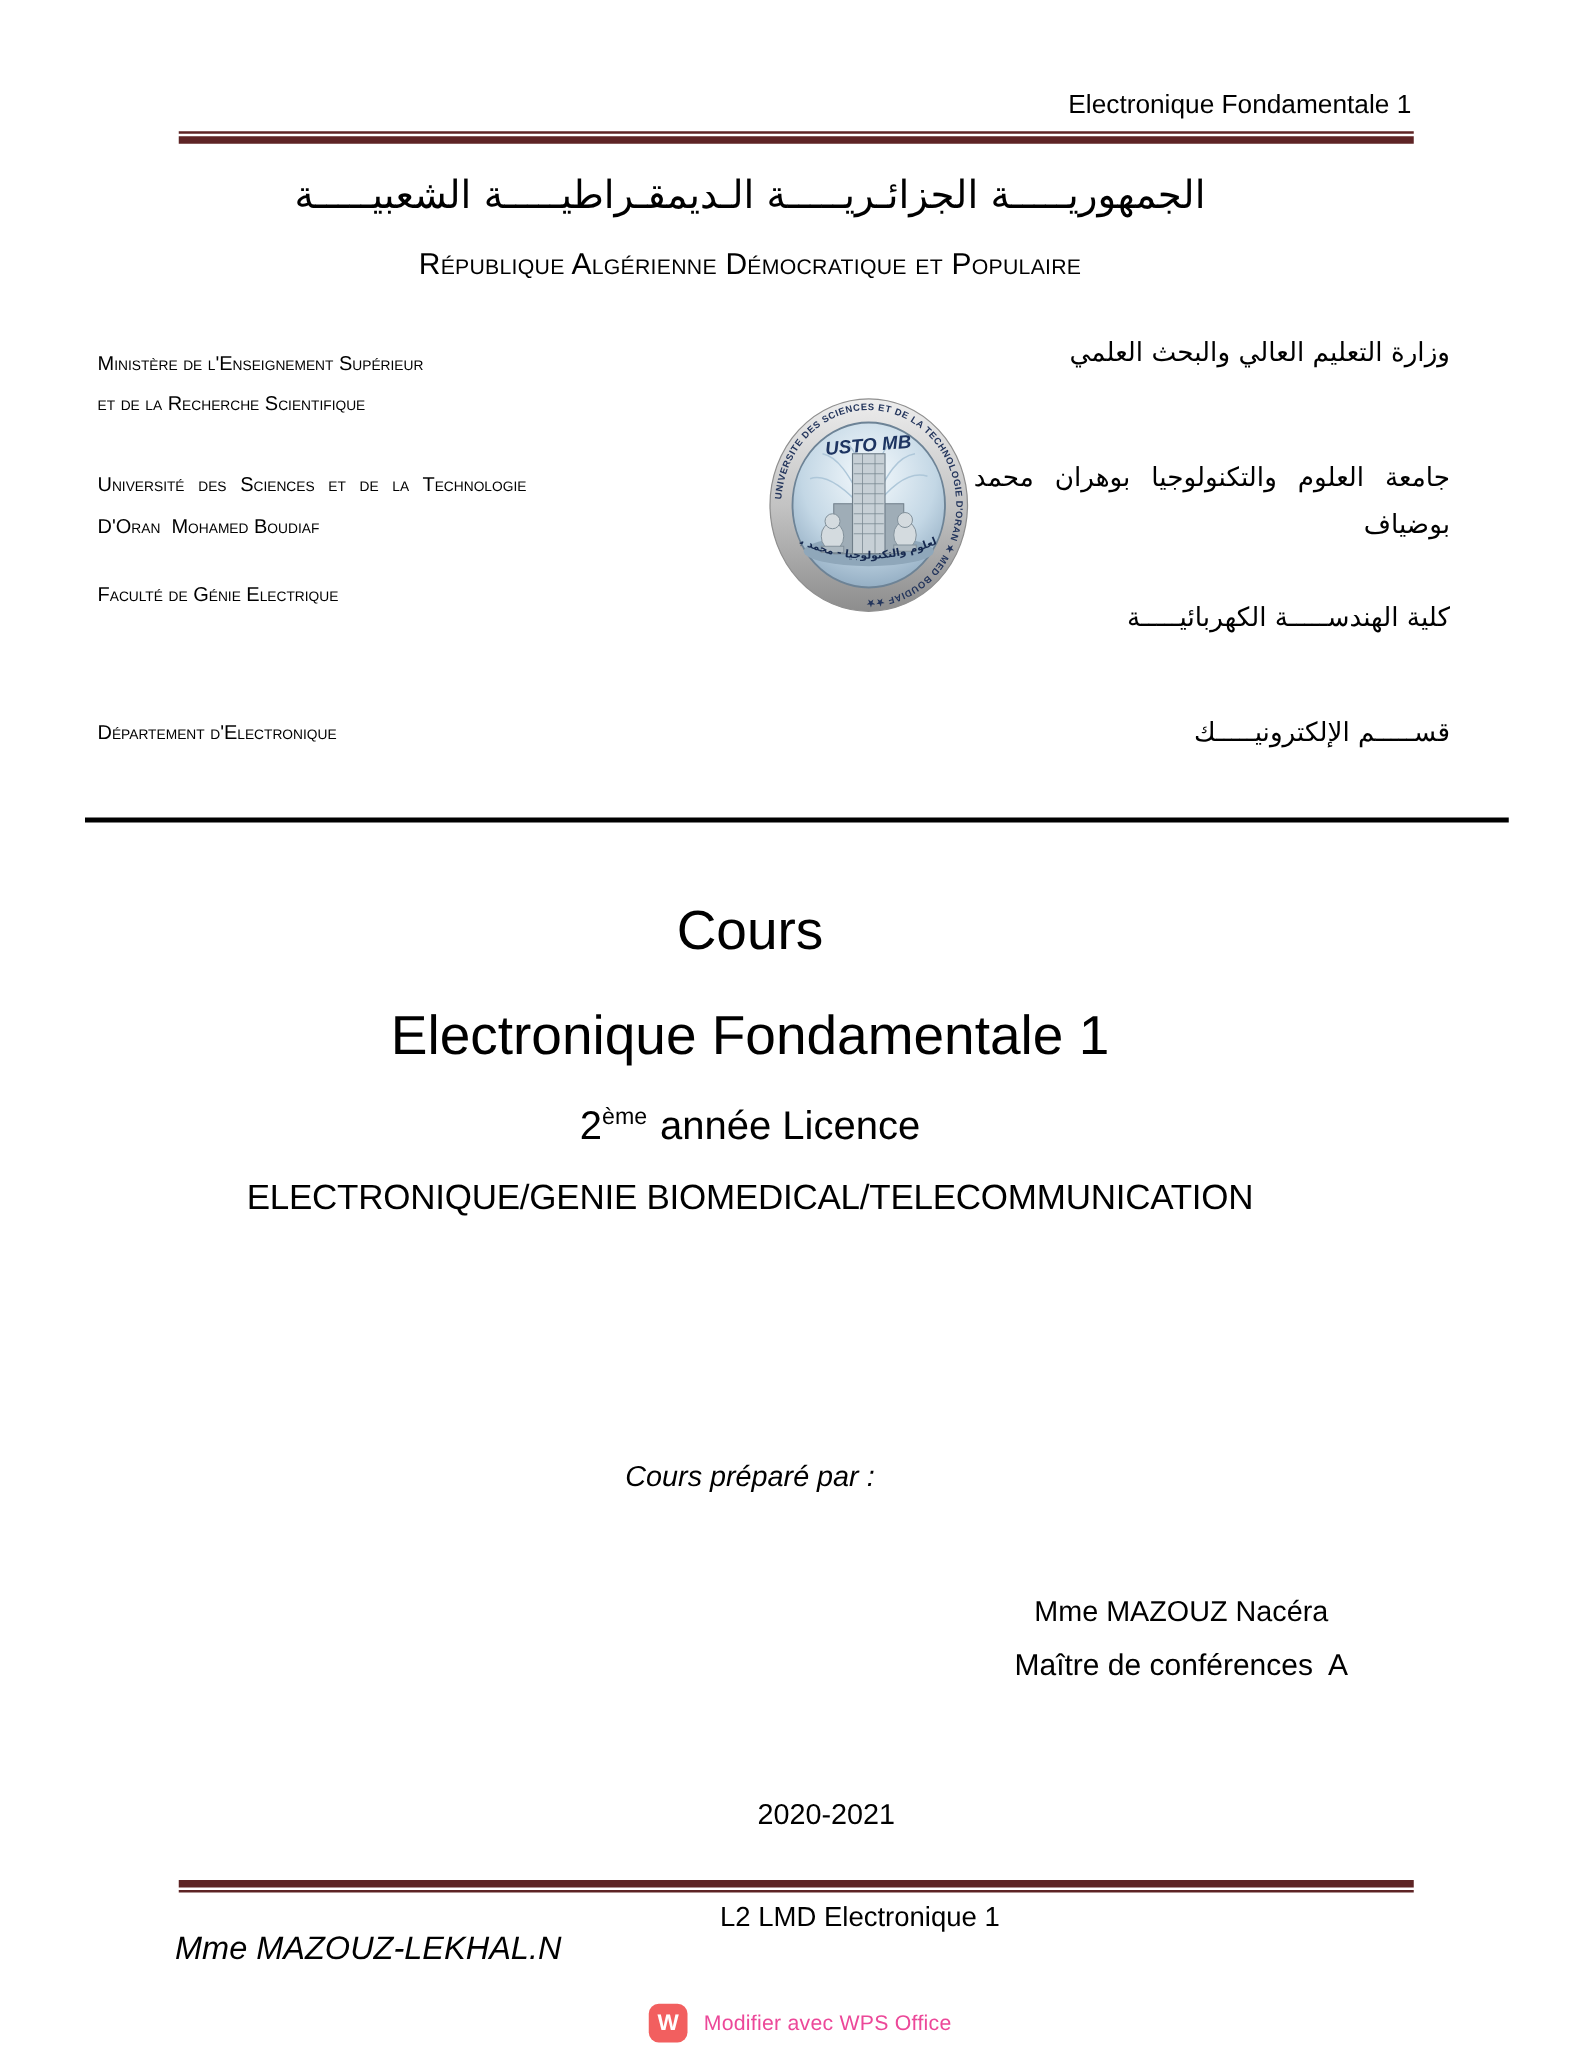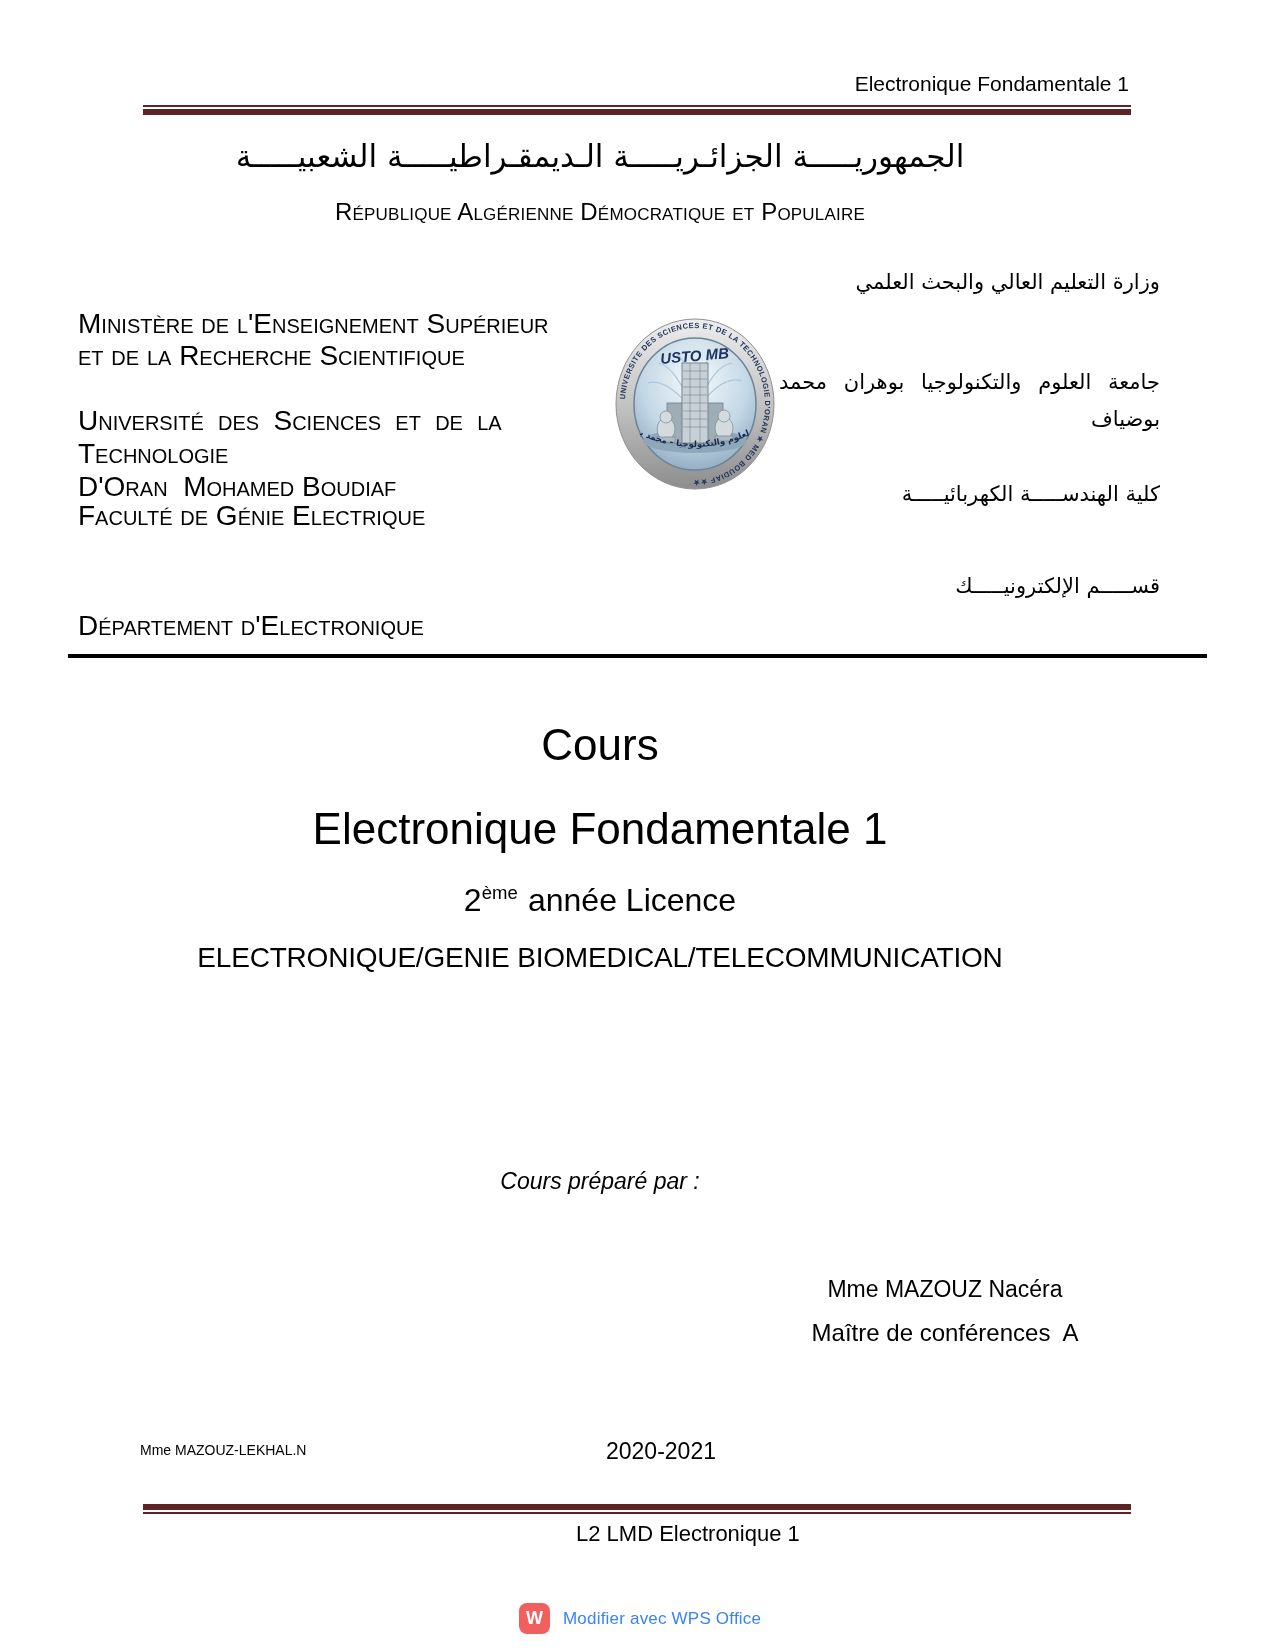--- a/index.html
+++ b/index.html
@@ -15,21 +15,21 @@
 
   .header-title { top:72px; right:146px; font-size:21px; }
   .rule-group { left:143px; top:105px; width:988px; }
   .rule-thin  { height:2px; background:#5E2425; }
   .rule-gap   { height:2px; }
   .rule-thick { height:6px; background:#5E2425; }
 
   .arabic-republic { top:138px; font-size:31px; }
   .republique { top:198px; font-size:24px; letter-spacing:0.2px; }
 
-  .col-left { left:78px; width:505px; font-size:28px;margin-top:32px; }
+  .col-left { left:78px; width:505px; font-size:16px; }
   .ministry   { top:276px; line-height:32px; }
   .university { top:372px; line-height:33px; }
   .justify1 { word-spacing:6.5px; }
   .faculty    { top:468px; }
   .department { top:578px; }
 
   .col-right { right:115px; width:395px; font-size:21px; text-align:right; }
   .ministry-ar   { top:270px; }
   .university-ar { top:364px; line-height:37px; }
   .justify-ar { word-spacing:10px; }
@@ -46,30 +46,30 @@
   .level sup { font-size:0.58em; }
   .level .rest { margin-left:0.32em; }
   .programs { top:942px; font-size:28px; letter-spacing:-0.2px; }
 
   .prepared { top:1168px; font-size:23px;font-style:italic; }
   .authors { left:770px; width:350px; top:1276px; text-align:center; font-size:23px; }
   .author-title { margin-top:16px; font-size:24px; }
   .year { left:606px; top:1438px; font-size:23px; }
 
   .footer-rule { left:143px; top:1504px; width:988px; }
-  .footer-left   { left:140px; top:1442px; font-size:14px; }
+  .footer-left   { left:140px; top:1543px; font-size:26px;font-style:italic; }
   .footer-center { left:576px; top:1521px; font-size:22px; }
 
   .wps { left:519px; top:1603px; display:flex; align-items:center; gap:13px; cursor:pointer; }
   .wps-icon {
     width:31px; height:31px; border-radius:8px; background:#F25F5F;
     display:flex; align-items:center; justify-content:center;
     color:#fff; font-size:18px; font-weight:800; line-height:31px;
   }
-  .wps-label { font-size:17px; color:#3b82f6; letter-spacing:0.2px; }
+  .wps-label { font-size:17px; color:#ec4899; letter-spacing:0.2px; }
 </style>
 </head>
 <body>
 
 <div class="page">
 
   <div class="abs header-title">Electronique Fondamentale 1</div>
   <div class="abs rule-group">
     <div class="rule-thin"></div>
     <div class="rule-gap"></div>

